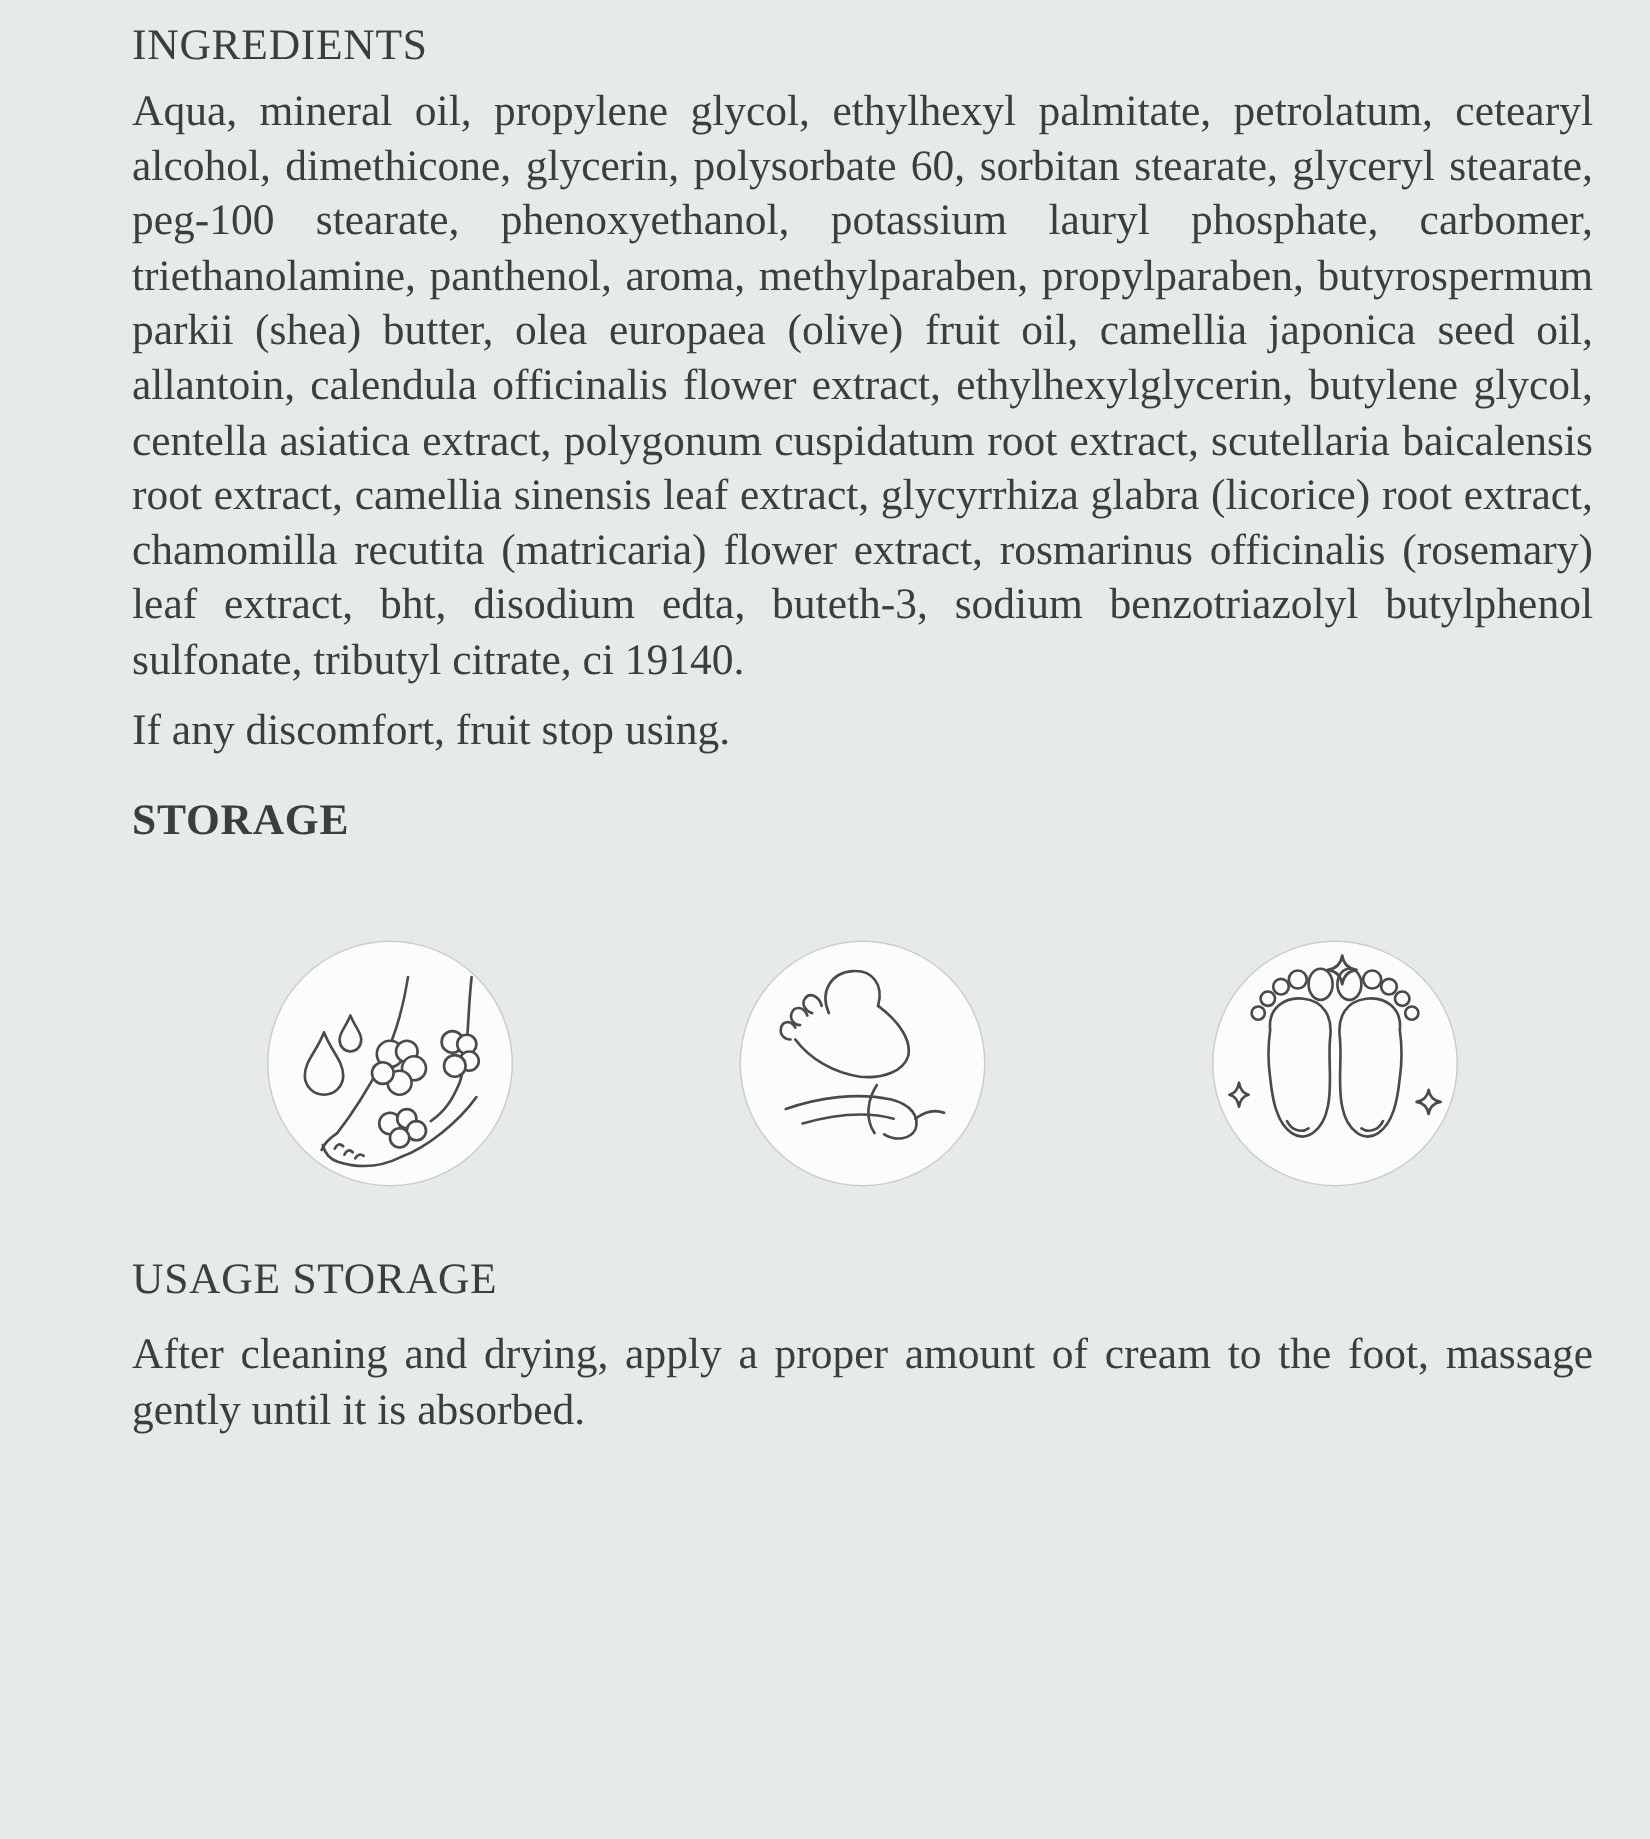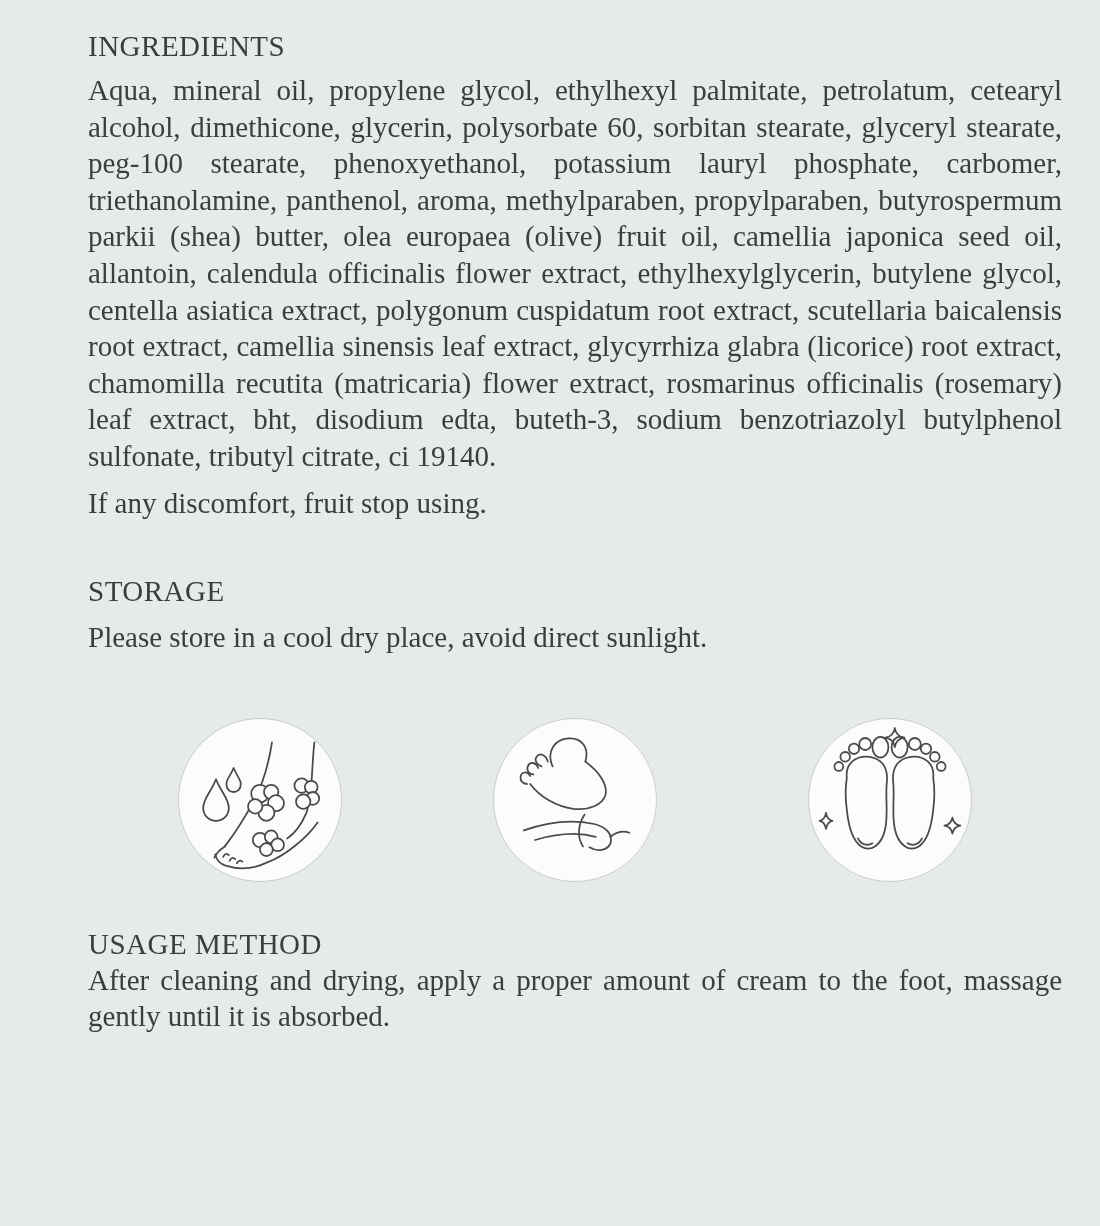--- a/index.html
+++ b/index.html
@@ -19,34 +19,33 @@
   }
   .content{
     padding:12px 38px 0 88px;
   }
   h2.sec-heading{
     font-size:29px;
     font-weight:normal;
     line-height:36px;
     color:var(--text);
     letter-spacing:0.5px;
-    margin-top:16px;
   }
   p.sec-body{
     font-size:29px;
     line-height:36.6px;
     text-align:justify;
   }
   #ingredients-body{margin-top:8px;}
   #cautions-heading{margin-top:62px;}
   #cautions-body{margin-top:10px;text-align:left;}
-  #storage-heading{margin-top:52px;}
+  #storage-heading{margin-top:24px;font-weight:bold;}
   #storage-body{margin-top:10px;text-align:left;}
   #usage-heading{margin-top:44px;}
-  #usage-body{}
+  #usage-body{margin-top:14px;}
   .icon-row{
     margin-top:62px;
     display:flex;
     justify-content:center;
     gap:151px;
   }
   .icon-circle{
     width:164px;height:164px;
     border-radius:50%;
     background:var(--circle-bg);
@@ -68,21 +67,20 @@
 <body>
 
 <div class="content">
 
   <h2 class="sec-heading" id="ingredients-heading">INGREDIENTS</h2>
   <p class="sec-body" id="ingredients-body">Aqua, mineral oil, propylene glycol, ethylhexyl palmitate, petrolatum, cetearyl alcohol, dimethicone, glycerin, polysorbate 60, sorbitan stearate, glyceryl stearate, peg-100 stearate, phenoxyethanol, potassium lauryl phosphate, carbomer, triethanolamine, panthenol, aroma, methylparaben, propylparaben, butyrospermum parkii (shea) butter, olea europaea (olive) fruit oil, camellia japonica seed oil, allantoin, calendula officinalis flower extract, ethylhexylglycerin, butylene glycol, centella asiatica extract, polygonum cuspidatum root extract, scutellaria baicalensis root extract, camellia sinensis leaf extract, glycyrrhiza glabra (licorice) root extract, chamomilla recutita (matricaria) flower extract, rosmarinus officinalis (rosemary) leaf extract, bht, disodium edta, buteth-3, sodium benzotriazolyl butylphenol sulfonate, tributyl citrate, ci 19140.</p>
 
   <p class="sec-body" id="cautions-body">If any discomfort, fruit stop using.</p>
 
   <h2 class="sec-heading" id="storage-heading">STORAGE</h2>
-  <p class="sec-body" id="storage-body">Please store in a cool dry place, avoid direct sunlight.</p>
 
   <div class="icon-row">
 
     <div class="icon-circle">
       <svg viewBox="0 0 200 200">
 
         <path d="M45,74 C39,90 29,98 29,110 C29,119 36,126 45,126 C54,126 61,119 61,110 C61,98 51,90 45,74 Z"></path>
         <path d="M67,60 C63,70 58,74 58,80 C58,86 62,90 67,90 C72,90 76,86 76,80 C76,74 71,70 67,60 Z"></path>
 
         <path d="M115,28 C110,60 102,82 94,98 C85,115 70,140 56,158"></path>
@@ -145,16 +143,16 @@
         <circle cx="164" cy="58" r="5.5"></circle>
 
         <path d="M106,10 Q107.5,20.5 118,22 Q107.5,23.5 106,34 Q104.5,23.5 94,22 Q104.5,20.5 106,10 Z" stroke-width="1.8"></path>
         <path d="M20,116 Q21.5,124.5 28,126 Q21.5,127.5 20,136 Q18.5,127.5 12,126 Q18.5,124.5 20,116 Z" stroke-width="1.8"></path>
         <path d="M178,122 Q179.5,130.5 188,132 Q179.5,133.5 178,142 Q176.5,133.5 168,132 Q176.5,130.5 178,122 Z" stroke-width="1.8"></path>
       </svg>
     </div>
 
   </div>
 
-  <h2 class="sec-heading" id="usage-heading">USAGE METHOD</h2>
+  <h2 class="sec-heading" id="usage-heading">USAGE STORAGE</h2>
   <p class="sec-body" id="usage-body">After cleaning and drying, apply a proper amount of cream to the foot, massage gently until it is absorbed.</p>
 
 </div>
 
 </body></html>

